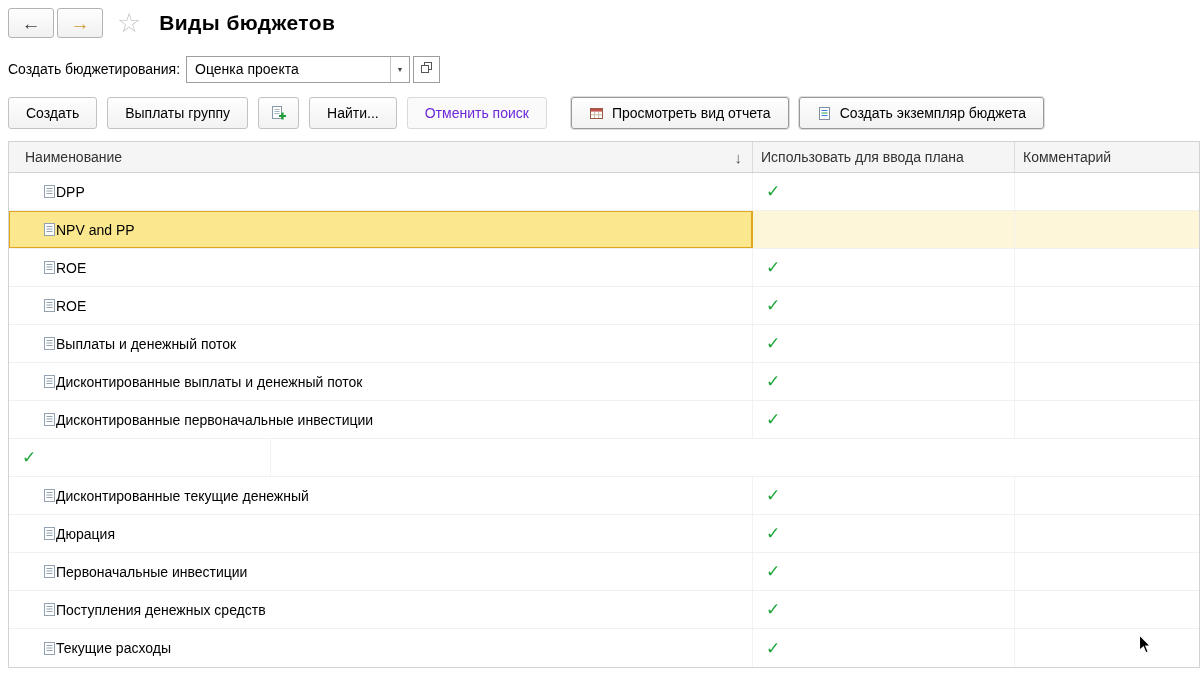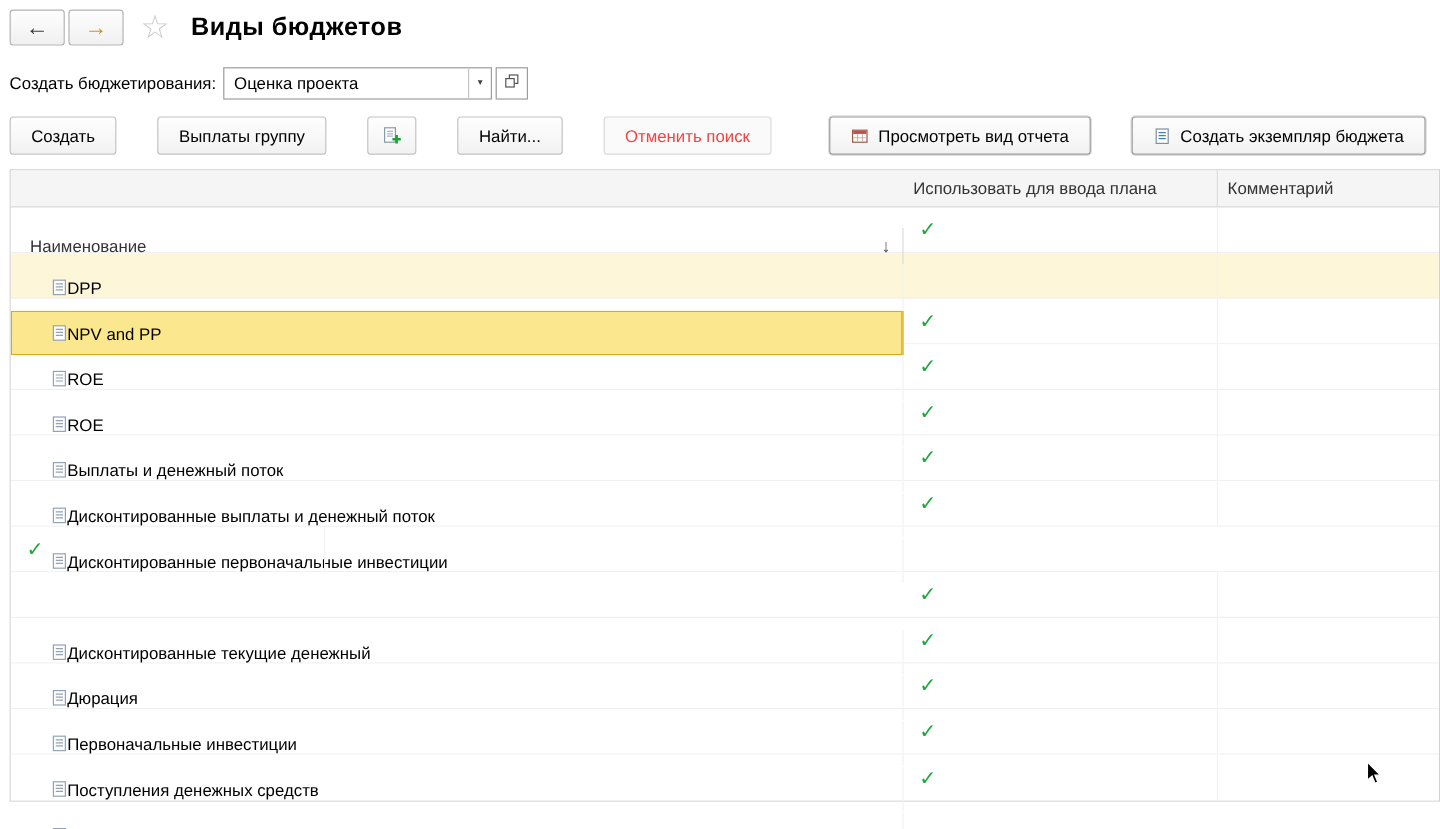--- a/index.html
+++ b/index.html
@@ -25,39 +25,39 @@
 
   
   .filterrow { position:absolute; top:55px; left:8px; display:flex; align-items:center; height:28px; }
   .fl-label { font-size:14px; margin-right:6px; }
   .combo { display:flex; border:1px solid #9d9d9d; height:27px; width:224px; background:#fff; align-items:stretch; cursor:pointer; }
   .combo-text { flex:1; padding:4px 8px; font-size:14px; white-space:nowrap; overflow:hidden; }
   .combo-arrow { width:19px; border-left:1px solid #c4c4c4; display:flex; align-items:center; justify-content:center; font-size:7px; color:#444; }
   .openbtn { margin-left:3px; width:27px; height:27px; border:1px solid #9d9d9d; background:#fff; display:flex; align-items:center; justify-content:center; padding:0; cursor:pointer; }
 
   
-  .toolbar { position:absolute; top:97px; left:8px; display:flex; align-items:center;gap:24px; }
+  .toolbar { position:absolute; top:97px; left:8px; display:flex; align-items:center; }
   .btn {
     height:32px; border:1px solid #c2c2c2; border-radius:3px;
     background:linear-gradient(#fefefe,#f2f2f2); font-size:14px; font-family:inherit;
     padding:0 17px; display:flex; align-items:center; gap:8px; cursor:pointer; color:#000;
     white-space:nowrap;
   }
   .btn + .btn { margin-left:10px; }
-  .btn.disabled { color:#ef4444; border-color:#dadada; background:#fafafa; cursor:default; }
+  .btn.disabled { color:#6d28d9; border-color:#dadada; background:#fafafa; cursor:default; }
   .btn.icon-only { padding:0 11px; }
   .btn.emph { border-color:#9a9a9a; box-shadow:0 0 0 1px #dedede; }
   .btn.gap-before { margin-left:24px; }
   .btn svg { display:block; }
 
   
   .grid { position:absolute; top:141px; left:8px; width:1192px; border:1px solid #d2d2d2; background:#fff; }
   .ghead { display:flex; height:31px; background:#f5f5f5; border-bottom:1px solid #d2d2d2; font-size:14px; color:#333; }
   .hc { display:flex; align-items:center; height:100%; }
-  .c1 { width:744px;margin-top:48px; }
+  .c1 { width:744px; }
   .c2 { width:262px; }
   .c3 { flex:1; }
   .hc.c1 { padding:0 10px 0 16px; justify-content:space-between; border-right:1px solid #dcdcdc; }
   .hc.c2 { padding-left:8px;  border-right:1px solid #dcdcdc; }
   .hc.c3 { padding-left:8px; }
   .sort { color:#555; font-size:15px; }
 
   .grow { display:flex; height:38px; border-bottom:1px solid #f0f0f0; background:#fff; cursor:pointer; }
   .gbody .grow:last-child { border-bottom:none; }
   .cell { display:flex; align-items:center; height:100%; }

